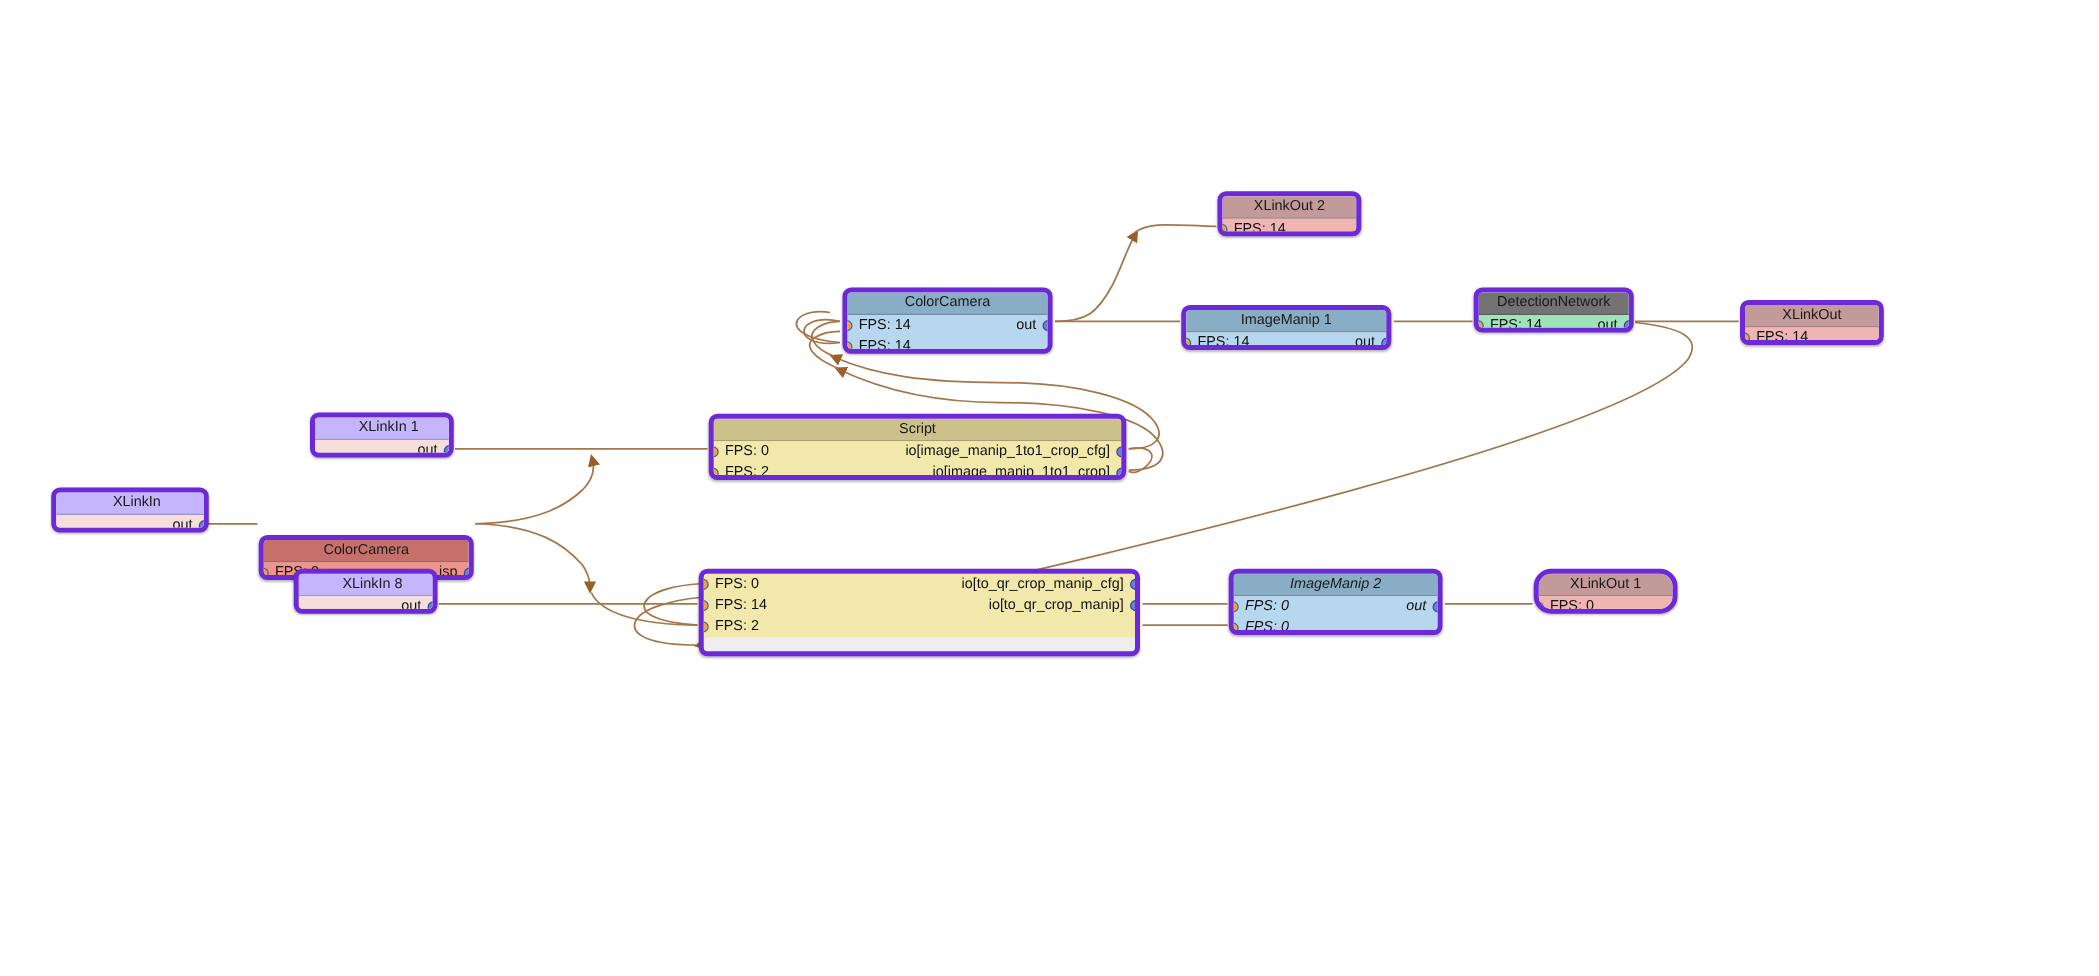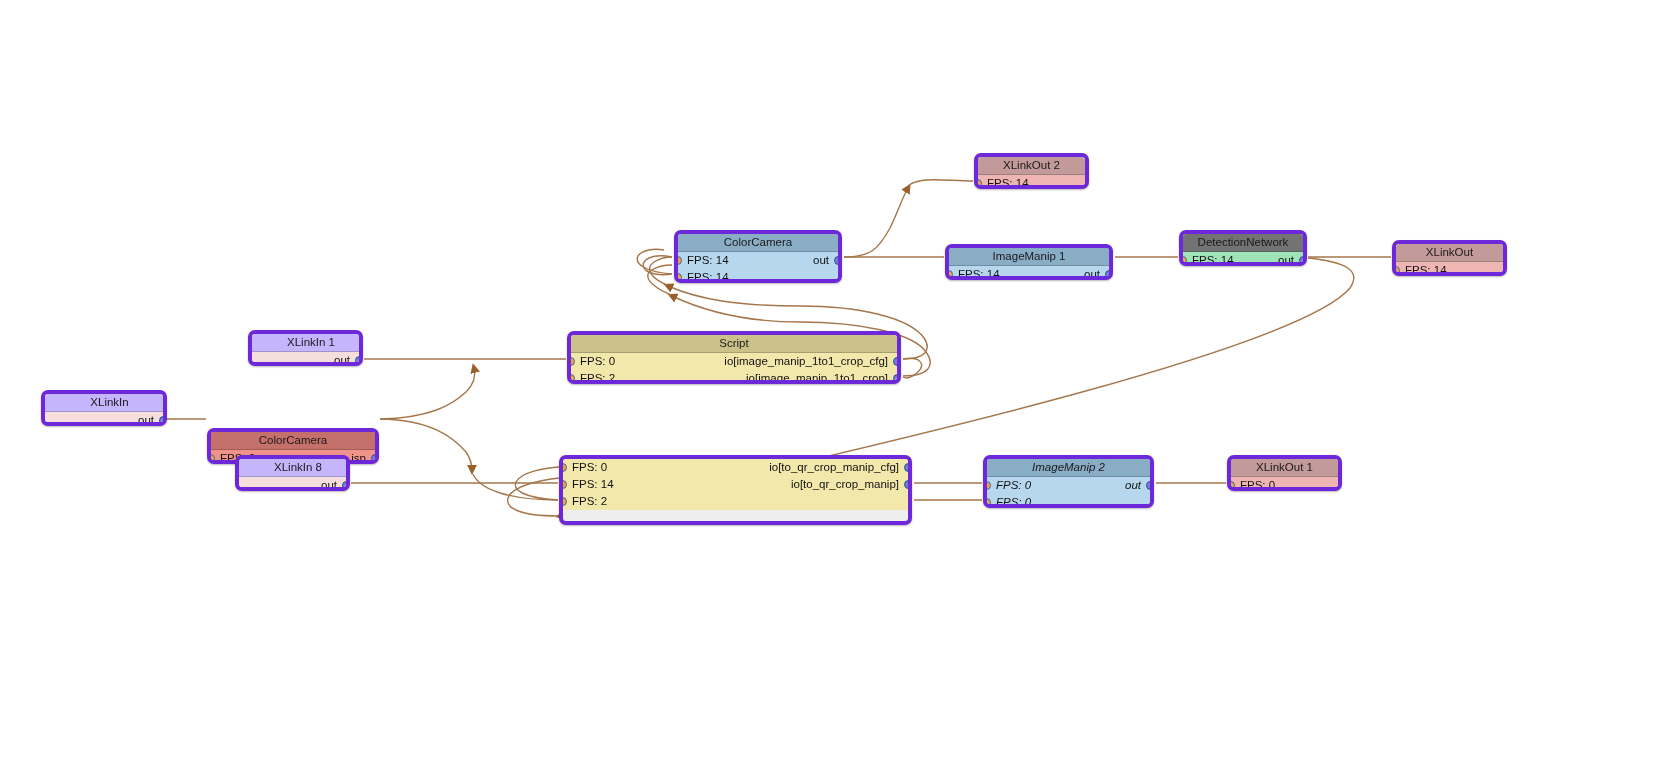--- a/index.html
+++ b/index.html
@@ -284,21 +284,21 @@
             <span style="position: absolute; left: 9px;">FPS: 0</span>
             <span class="port-dot out"></span>
             <span style="position: absolute; right: 9px;">out</span>
           </div>
           <div class="port-row" style="position: absolute; left: 0px; right: 0px; top: 17px;">
             <span class="port-dot in"></span>
             <span style="position: absolute; left: 9px;">FPS: 0</span>
           </div>
         </div>
       </div>
-      <div class="node n-xlinkout" style="left: 1227px; top: 455px; width: 115px; height: 36px;">
+      <div class="node n-xlinkout" style="left: 1227px; top: 455px; width: 115px; height: 36px; border-radius: 14px;">
         <div class="node-title">XLinkOut 1</div>
         <div class="node-body" style="height: 17px;">
           <div class="port-row" style="position: absolute; left: 0px; right: 0px; top: 0px;">
             <span class="port-dot in"></span>
             <span style="position: absolute; left: 9px;">FPS: 0</span>
           </div>
         </div>
       </div>
     </div>
 

